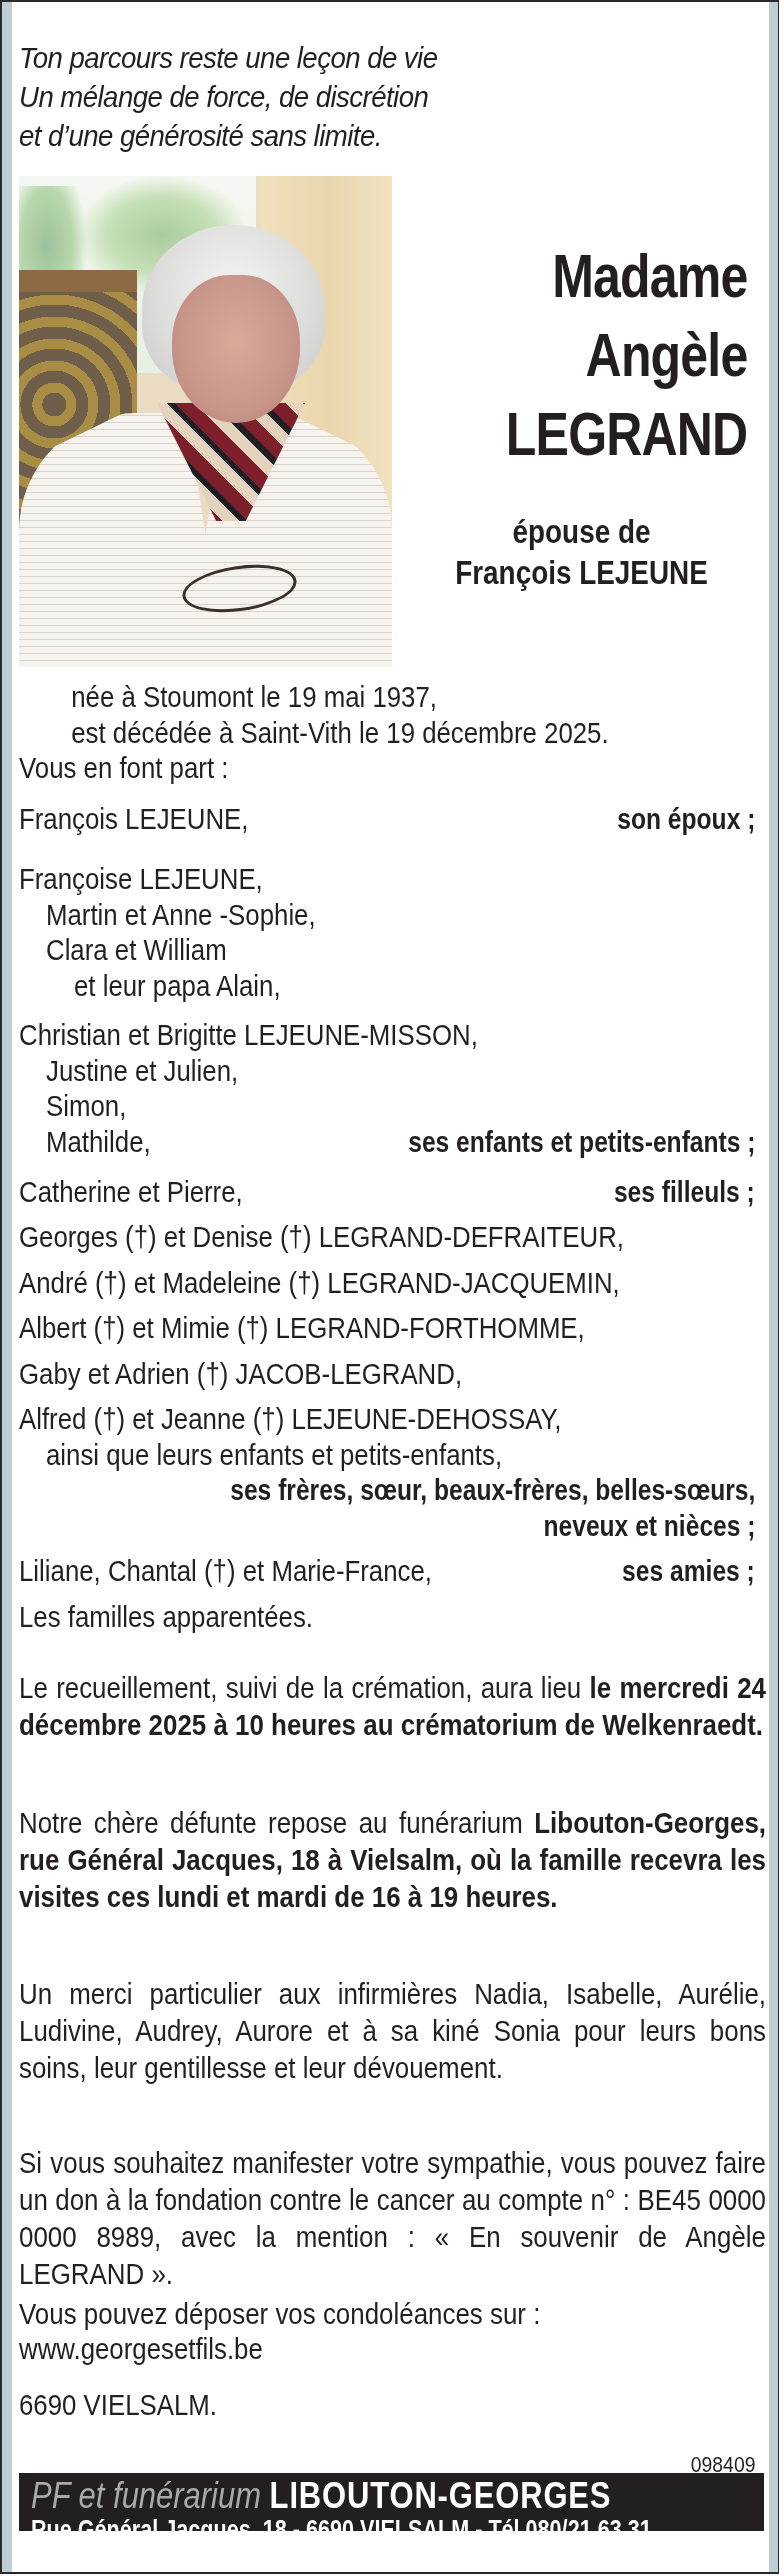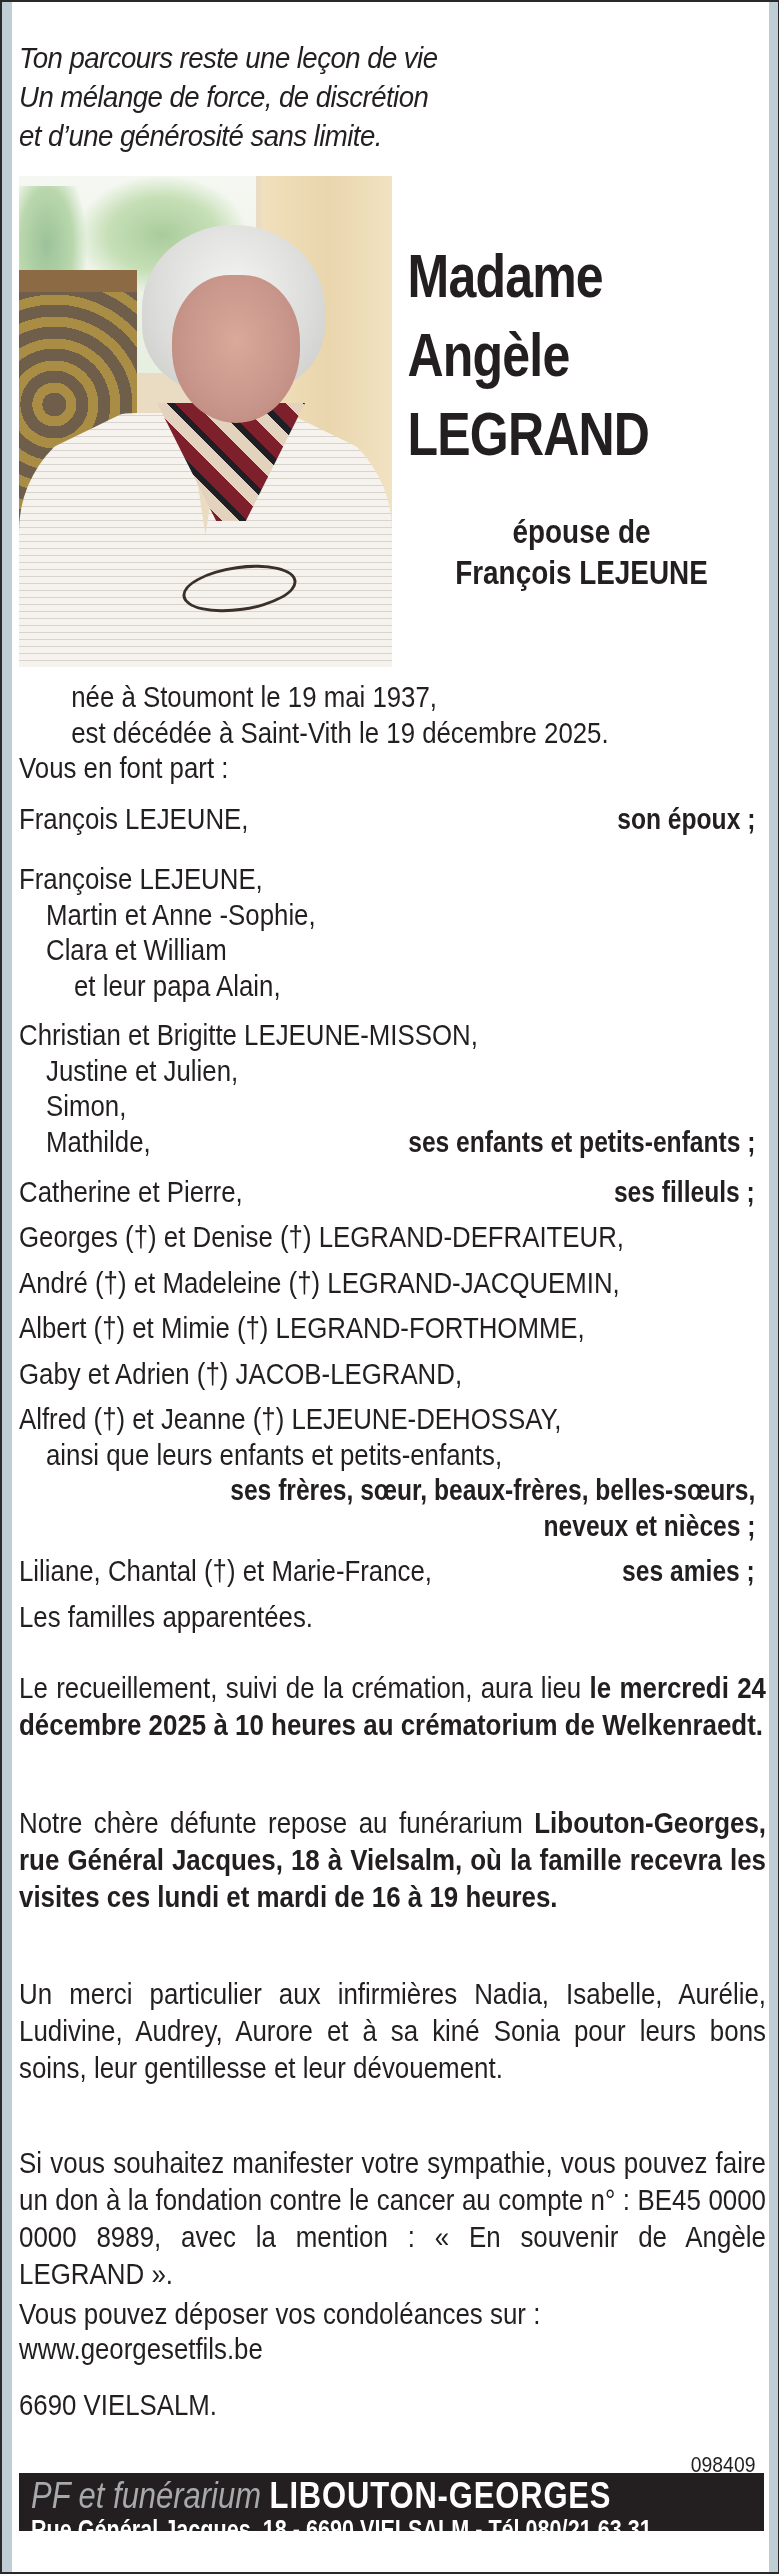--- a/index.html
+++ b/index.html
@@ -15,21 +15,21 @@
   .photo .tree1 { position:absolute; left:0; top:10px; width:69px; height:148px; background:radial-gradient(ellipse at 40% 40%, #9cc29a 0%, #b9d7ac 45%, rgba(255,255,255,0) 70%); }
   .photo .tree2 { position:absolute; left:59px; top:0; width:168px; height:118px; background:radial-gradient(ellipse at 50% 50%, #a9cc9c 0%, #c6dfb6 45%, rgba(255,255,255,0) 72%); }
   .photo .curtain { position:absolute; left:242px; top:0; width:131px; height:491px; background:linear-gradient(90deg,#f0e0bc 0%,#ead6ad 50%,#f1e2c2 100%); }
   .photo .chair { position:absolute; left:0; top:94px; width:118px; height:397px; background:repeating-radial-gradient(circle at 30% 30%, #6f5e4a 0 12px, #a98d44 12px 22px); border-top:22px solid #8c6a44; box-sizing:border-box; }
   .photo .hair { position:absolute; left:123px; top:49px; width:183px; height:168px; border-radius:50% 50% 40% 40%; background:radial-gradient(ellipse at 50% 40%, #f4f4f2 0%, #dcdcda 60%, #c9c9c6 100%); }
   .photo .face { position:absolute; left:153px; top:99px; width:128px; height:148px; border-radius:45% 45% 50% 50%; background:radial-gradient(ellipse at 50% 45%, #d9a99a 0%, #c8958a 60%, #b88378 100%); }
   .photo .scarf { position:absolute; left:138px; top:227px; width:148px; height:118px; clip-path:polygon(0 0,100% 0,60% 100%,40% 100%); background:repeating-linear-gradient(45deg,#7e1f2c 0 14px,#e3d2bd 14px 26px,#1e1e24 26px 32px); }
   .photo .sweater { position:absolute; left:0; top:237px; width:373px; height:254px; border-radius:118px 118px 0 0; background:repeating-linear-gradient(0deg,#f6f3ee 0 6px,#d8d3cc 6px 7px), #f3efe9; clip-path:polygon(0 20%,28% 0,45% 0,50% 48%,55% 0,72% 0,100% 20%,100% 100%,0 100%); }
   .photo .glasses { position:absolute; left:163px; top:390px; width:109px; height:39px; border:3px solid #3b2f2a; border-radius:50%; transform:rotate(-8deg); }
 
-  .name-block { position:absolute; left:374px; top:237px; width:373px; text-align:left; }
+  .name-block { position:absolute; left:408px; top:237px; width:373px; text-align:right; }
   .name-line { font-family:"Liberation Sans", sans-serif; font-weight:bold; font-size:61px; line-height:79px; letter-spacing:-1px; transform:scaleX(0.82); transform-origin:center top; white-space:nowrap; display:block; }
   .spouse { position:absolute; left:395px; top:511px; width:373px; text-align:center; }
   .spouse-line { display:block; font-weight:bold; font-size:34px; line-height:41px; transform:scaleX(0.82); transform-origin:center top; white-space:nowrap; }
 
   .birth { position:absolute; left:19px; top:679px; width:746px; font-size:30px; line-height:36px; }
   .birth span { display:block; transform:scaleX(0.86); transform-origin:center top; white-space:nowrap; }
 
   .txt { position:absolute; left:19px; font-size:30px; line-height:36px; white-space:nowrap; transform:scaleX(0.86); transform-origin:left top; }
   .ind1 { left:46px; }
   .ind2 { left:74px; }

